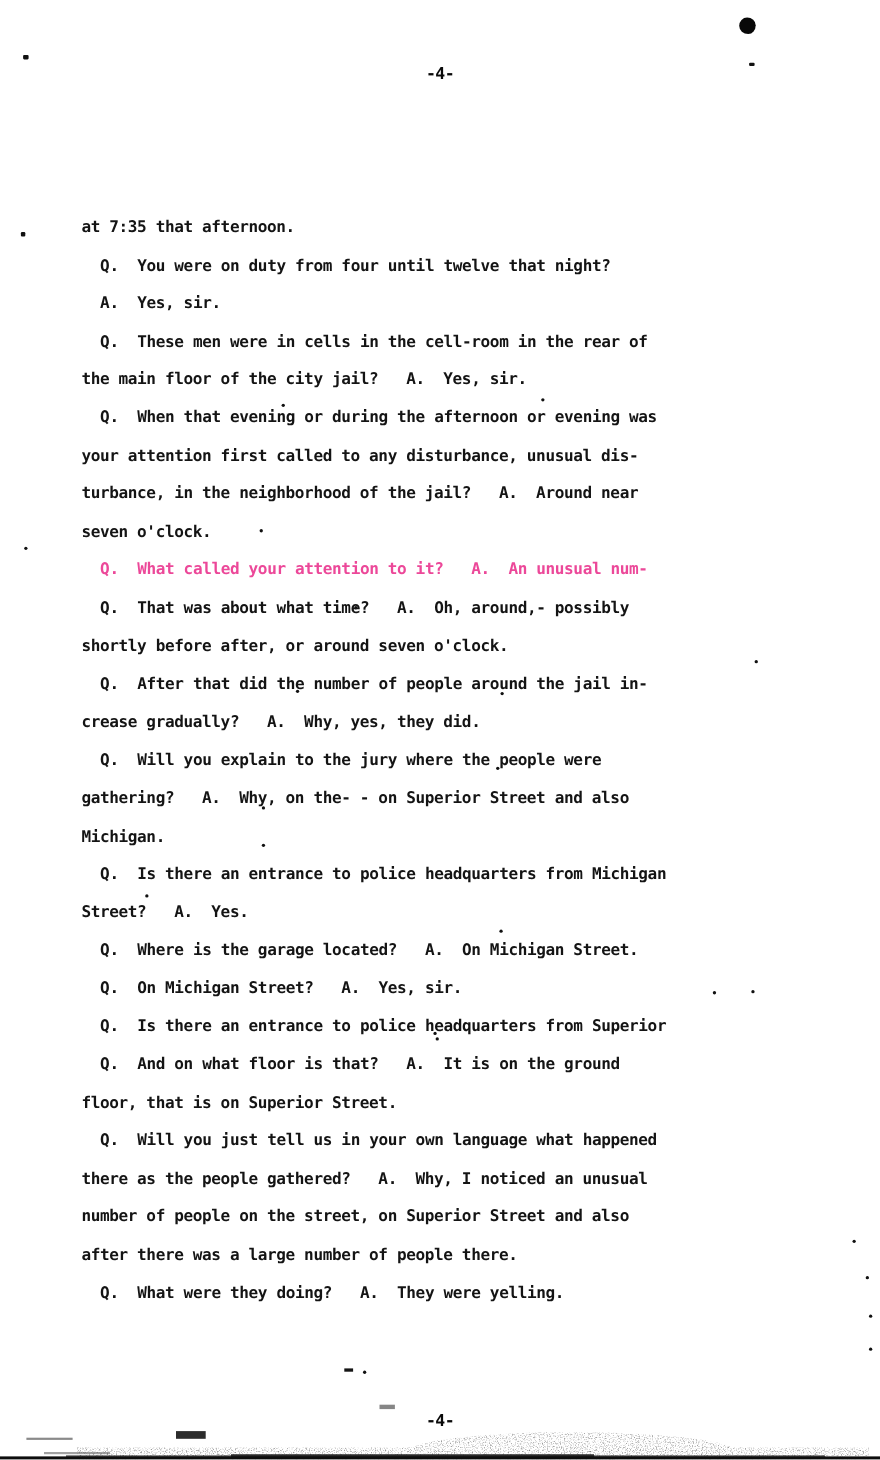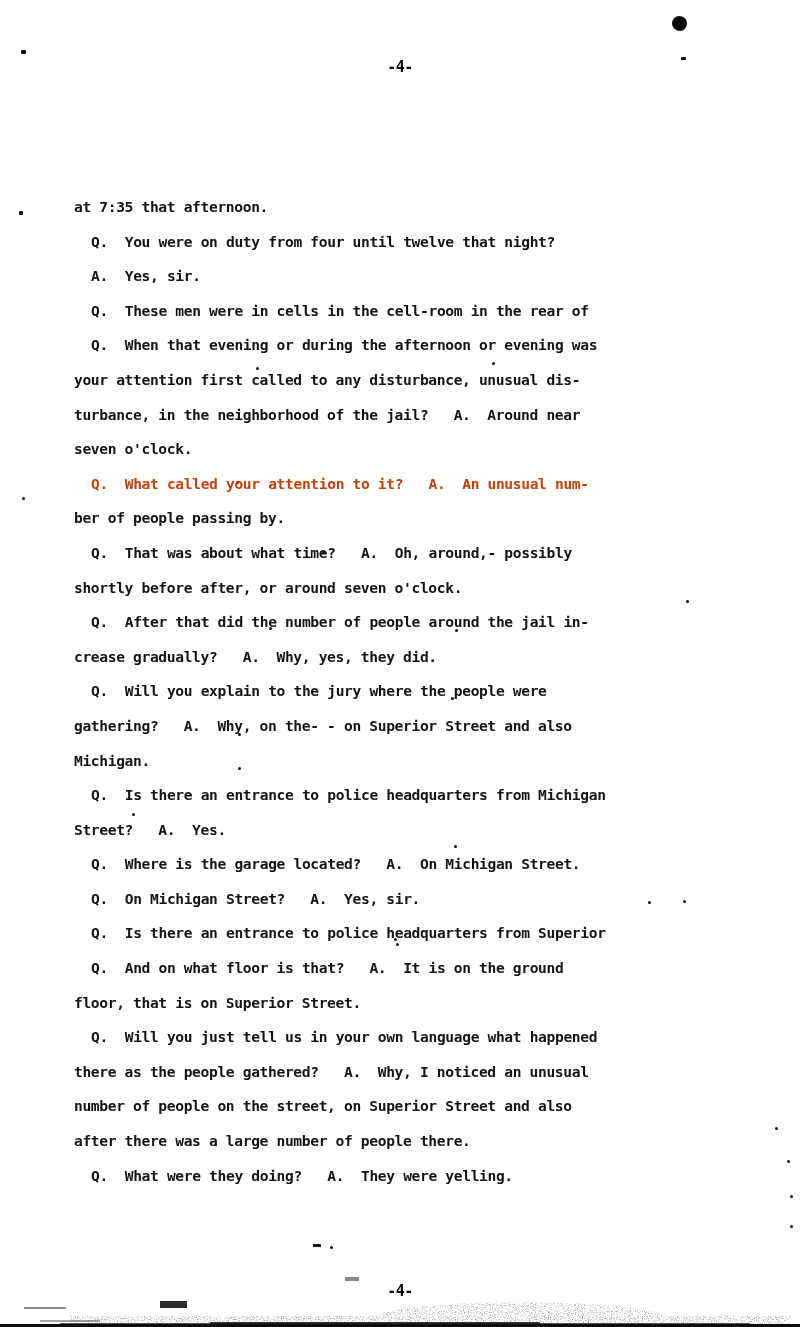--- a/index.html
+++ b/index.html
@@ -60,21 +60,21 @@
     letter-spacing: -0.35px;
     text-rendering: optimizeSpeed;
   }
 
   .line.indent {
     padding-left: 17px;
   }
 
   
   .line.faded {
-    color: #c2410c;
+    color: #ec4899;
   }
 
   
   .speck {
     position: absolute;
     background: #111111;
     border-radius: 50%;
     pointer-events: none;
   }
 
@@ -142,26 +142,26 @@
   <div class="speck" style="left:790px; top:1195px; width:3px; height:3px;"></div>
   <div class="speck" style="left:790px; top:1225px; width:3px; height:3px;"></div>
   <div class="speck" style="left:330px; top:1246px; width:3px; height:3px;"></div>
   <div class="edge-tick" style="left:313px; top:1244px; width:8px; height:3px;"></div>
 
   <div class="transcript">
       <div class="line">at 7:35 that afternoon.</div>
       <div class="line indent">Q.  You were on duty from four until twelve that night?</div>
       <div class="line indent">A.  Yes, sir.</div>
       <div class="line indent">Q.  These men were in cells in the cell-room in the rear of</div>
+      <div class="line">the main floor of the city jail?   A.  Yes, sir.</div>
       <div class="line indent">Q.  When that evening or during the afternoon or evening was</div>
       <div class="line">your attention first called to any disturbance, unusual dis-</div>
       <div class="line">turbance, in the neighborhood of the jail?   A.  Around near</div>
       <div class="line">seven o'clock.</div>
       <div class="line indent faded">Q.  What called your attention to it?   A.  An unusual num-</div>
-      <div class="line">ber of people passing by.</div>
       <div class="line indent">Q.  That was about what time?   A.  Oh, around,- possibly</div>
       <div class="line">shortly before after, or around seven o'clock.</div>
       <div class="line indent">Q.  After that did the number of people around the jail in-</div>
       <div class="line">crease gradually?   A.  Why, yes, they did.</div>
       <div class="line indent">Q.  Will you explain to the jury where the people were</div>
       <div class="line">gathering?   A.  Why, on the- - on Superior Street and also</div>
       <div class="line">Michigan.</div>
       <div class="line indent">Q.  Is there an entrance to police headquarters from Michigan</div>
       <div class="line">Street?   A.  Yes.</div>
       <div class="line indent">Q.  Where is the garage located?   A.  On Michigan Street.</div>

